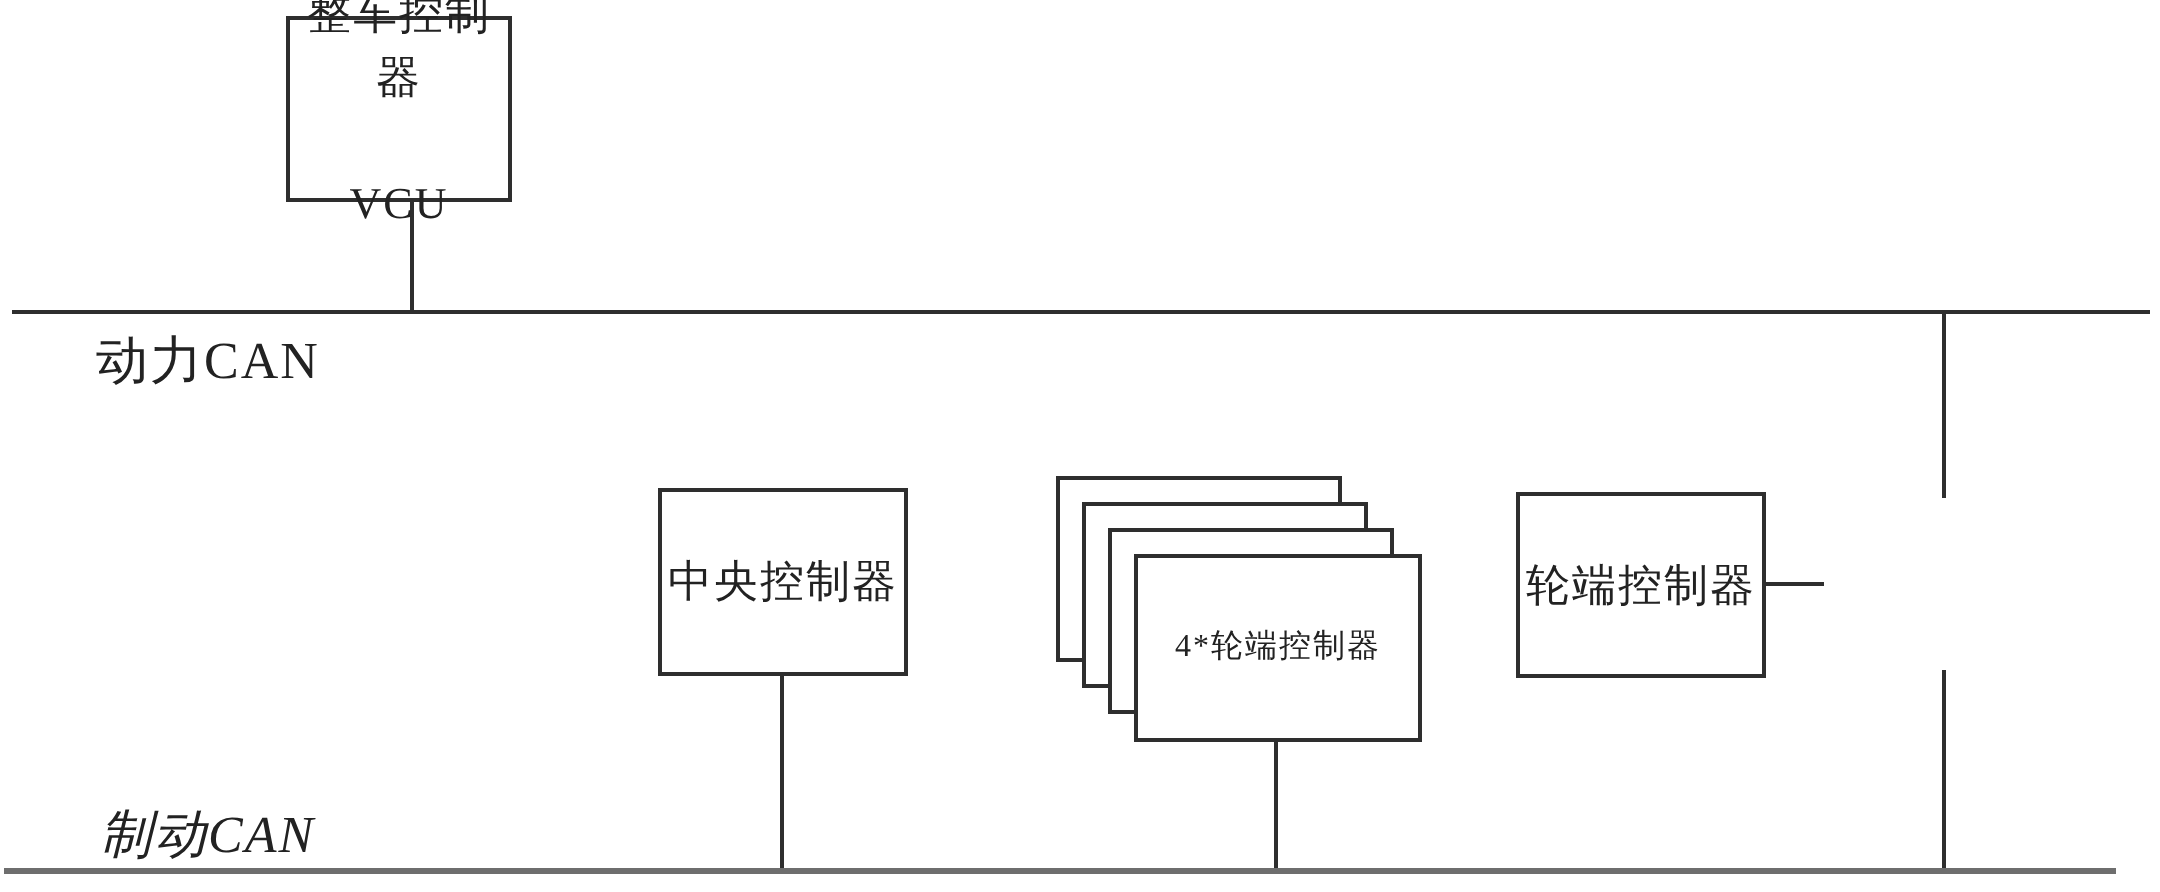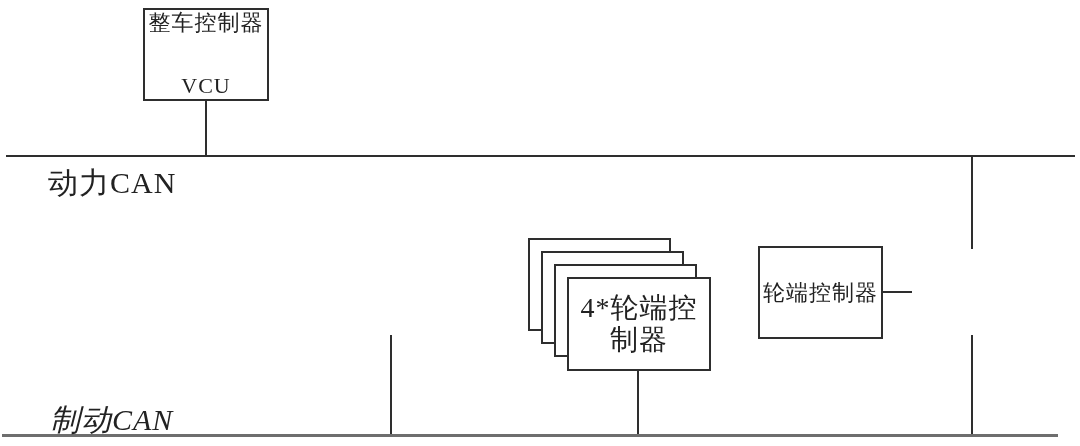--- a/index.html
+++ b/index.html
@@ -42,35 +42,35 @@
     border: 2px solid #2e2e2e;
     display: flex;
     flex-direction: column;
     align-items: center;
     justify-content: center;
     text-align: center;
     font-size: 22px;
     line-height: 32px;
     letter-spacing: 1px;
   }
-  #box-vcu     { left: 143px; top: 8px;   width: 126px; height: 93px; gap: 31px; }
+  #box-vcu     { left: 143px; top: 8px;   width: 113px; height: 93px; gap: 31px; }
   #box-central { left: 329px; top: 244px; width: 125px; height: 94px; }
   #box-pedal   { left: 758px; top: 246px; width: 125px; height: 93px; }
   #box-motor   { left: 910px; top: 247px; width: 125px; height: 91px; }
 
   
   #wheel-ghost-1 { left: 528px; top: 238px; width: 143px; height: 93px; }
   #wheel-ghost-2 { left: 541px; top: 251px; width: 143px; height: 93px; }
   #wheel-ghost-3 { left: 554px; top: 264px; width: 143px; height: 93px; }
-  #box-wheel     { left: 567px; top: 277px; width: 144px; height: 94px; font-size: 28px; }
+  #box-wheel     { left: 567px; top: 277px; width: 144px; height: 94px; font-size: 16px; }
 
   
   .bus-label {
     position: absolute;
-    font-size: 30px;
+    font-size: 26px;
     letter-spacing: 1px;
     white-space: nowrap;
   }
   #power-label { left: 48px; top: 163px; }
   #brake-label { left: 50px; top: 400px; font-style: italic; }
 </style>
 </head>
 <body>
 
 <div class="canvas">
@@ -86,20 +86,23 @@
   <div class="hline" id="brake-bus"></div>
 
   <div class="bus-label" id="power-label">动力CAN</div>
   <div class="bus-label" id="brake-label">制动CAN</div>
 
   <div class="node" id="box-vcu">
     <span>整车控制器</span>
     <span>VCU</span>
   </div>
 
+  <div class="node" id="box-central">
+    <span>中央控制器</span>
+  </div>
 
   <div class="node" id="wheel-ghost-1"></div>
   <div class="node" id="wheel-ghost-2"></div>
   <div class="node" id="wheel-ghost-3"></div>
   <div class="node" id="box-wheel">
     <span>4*轮端控制器</span>
   </div>
 
   <div class="node" id="box-pedal">
     <span>轮端控制器</span>

